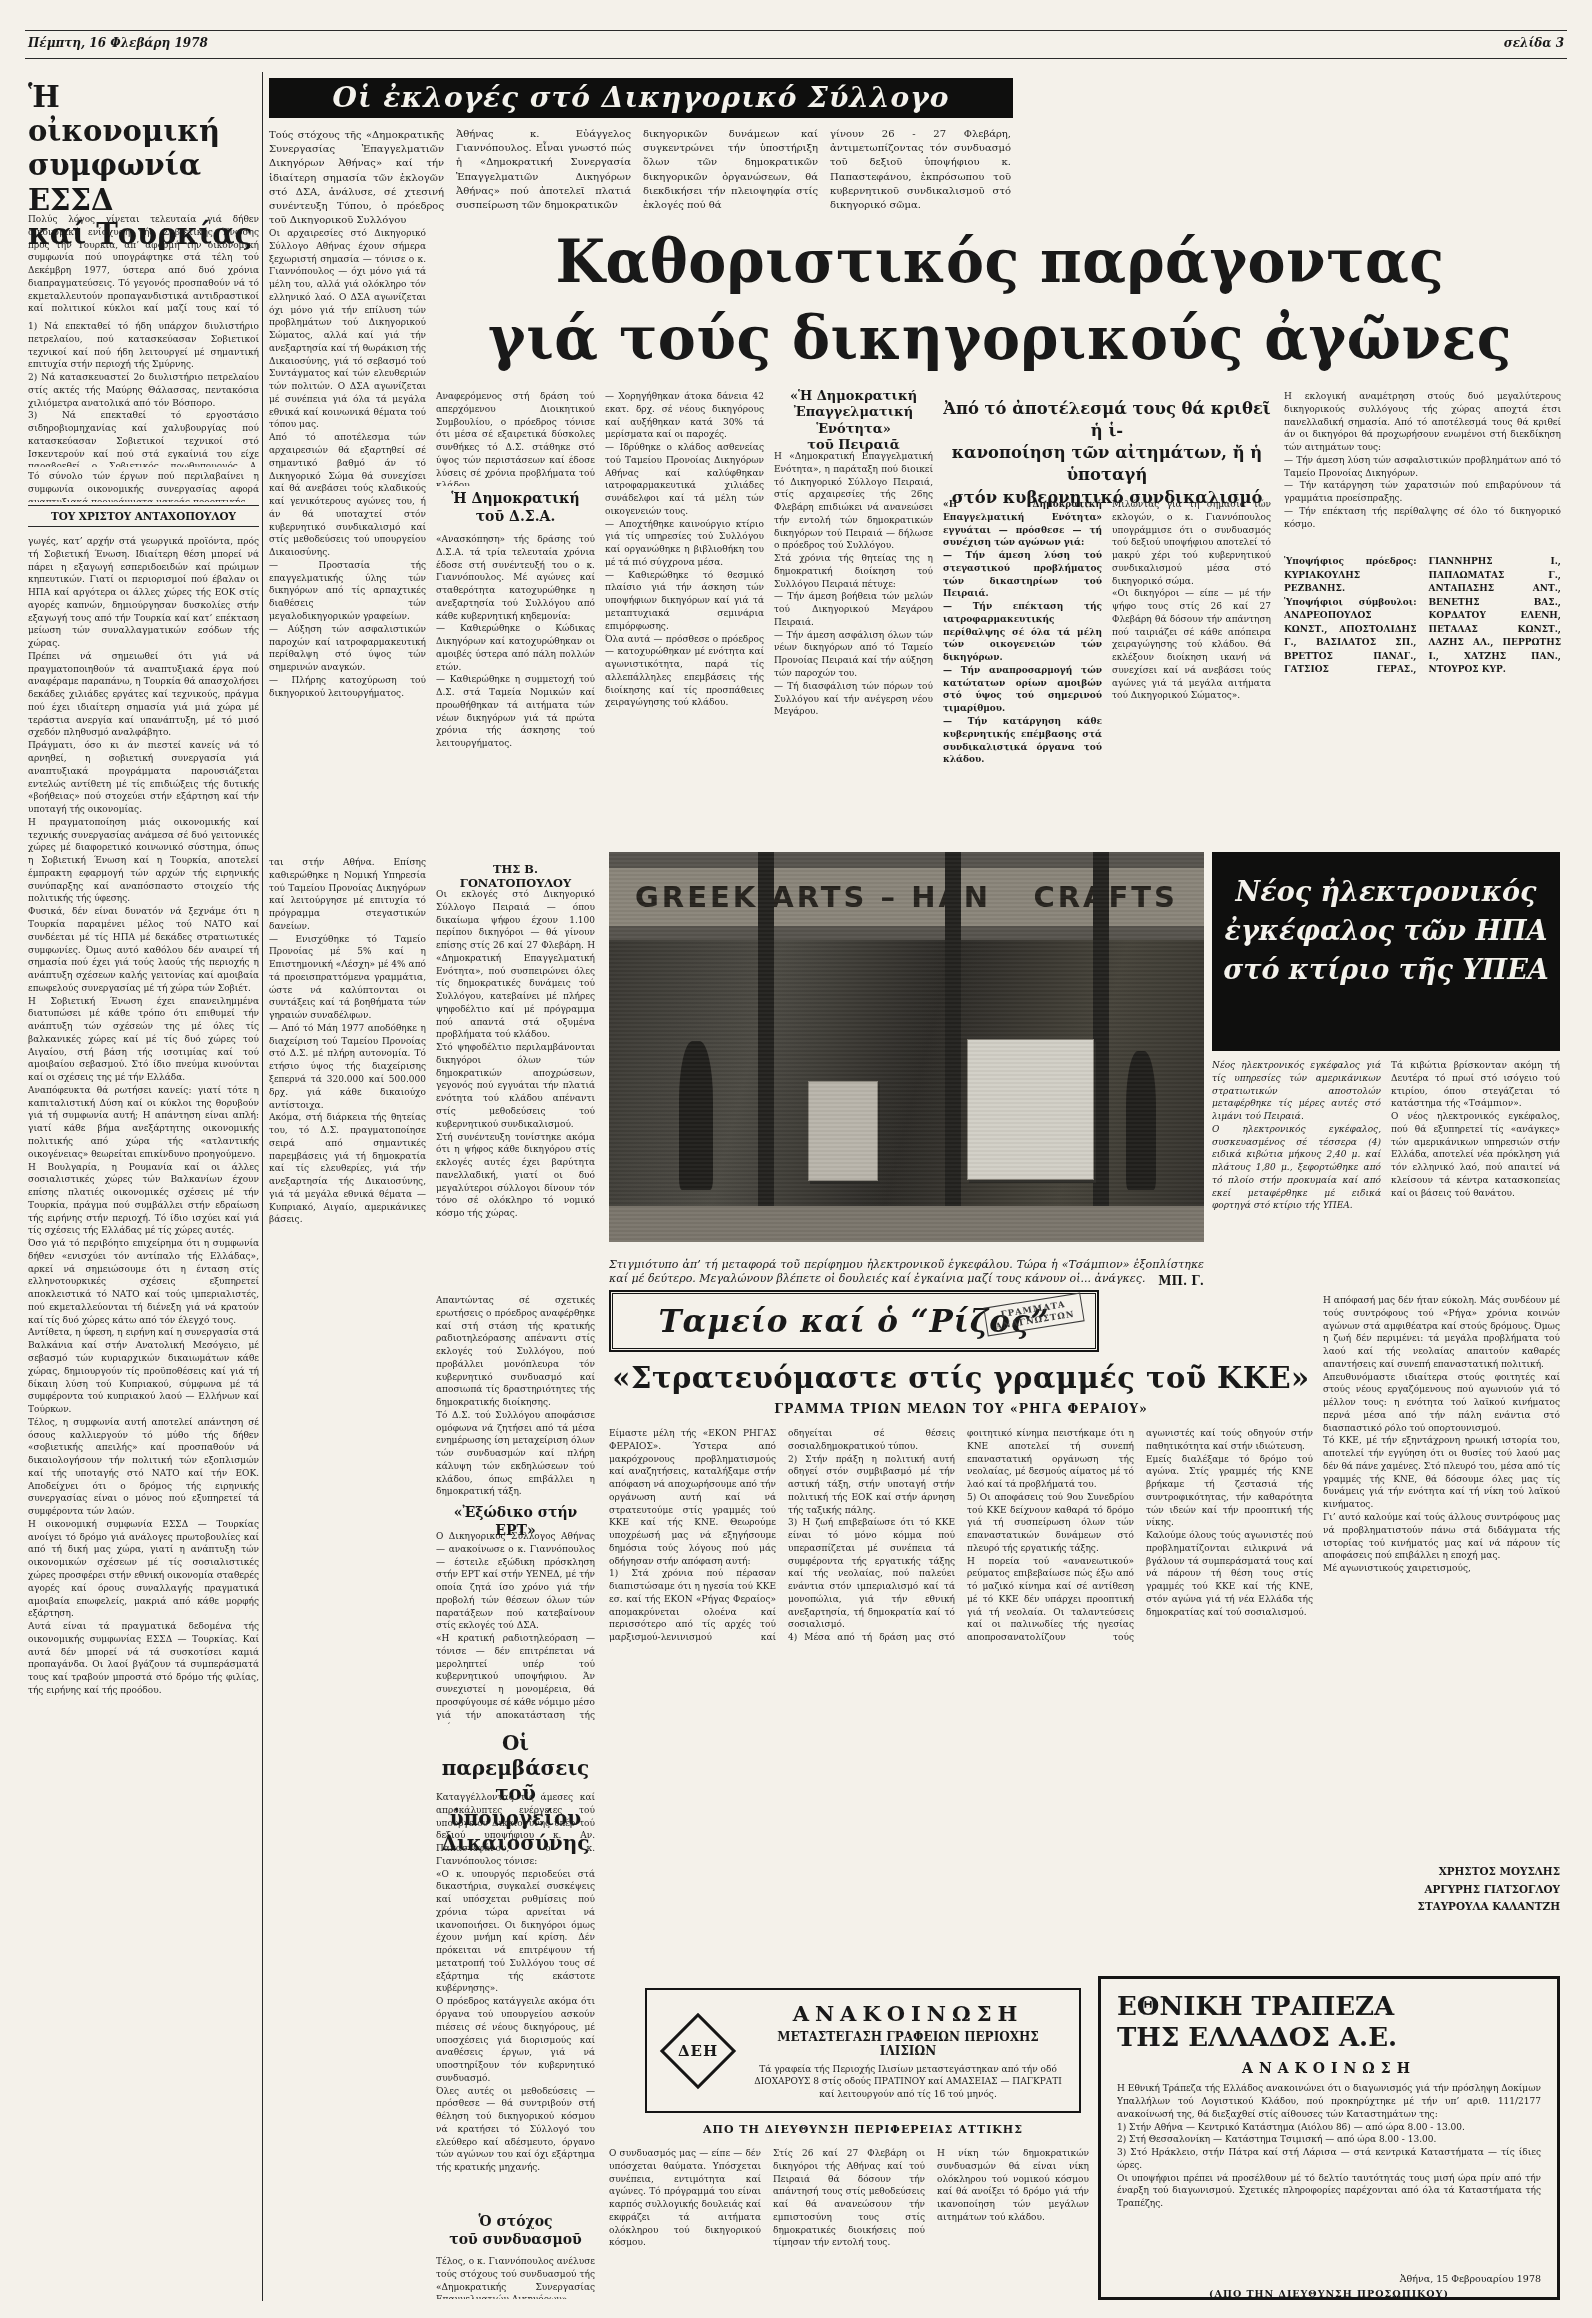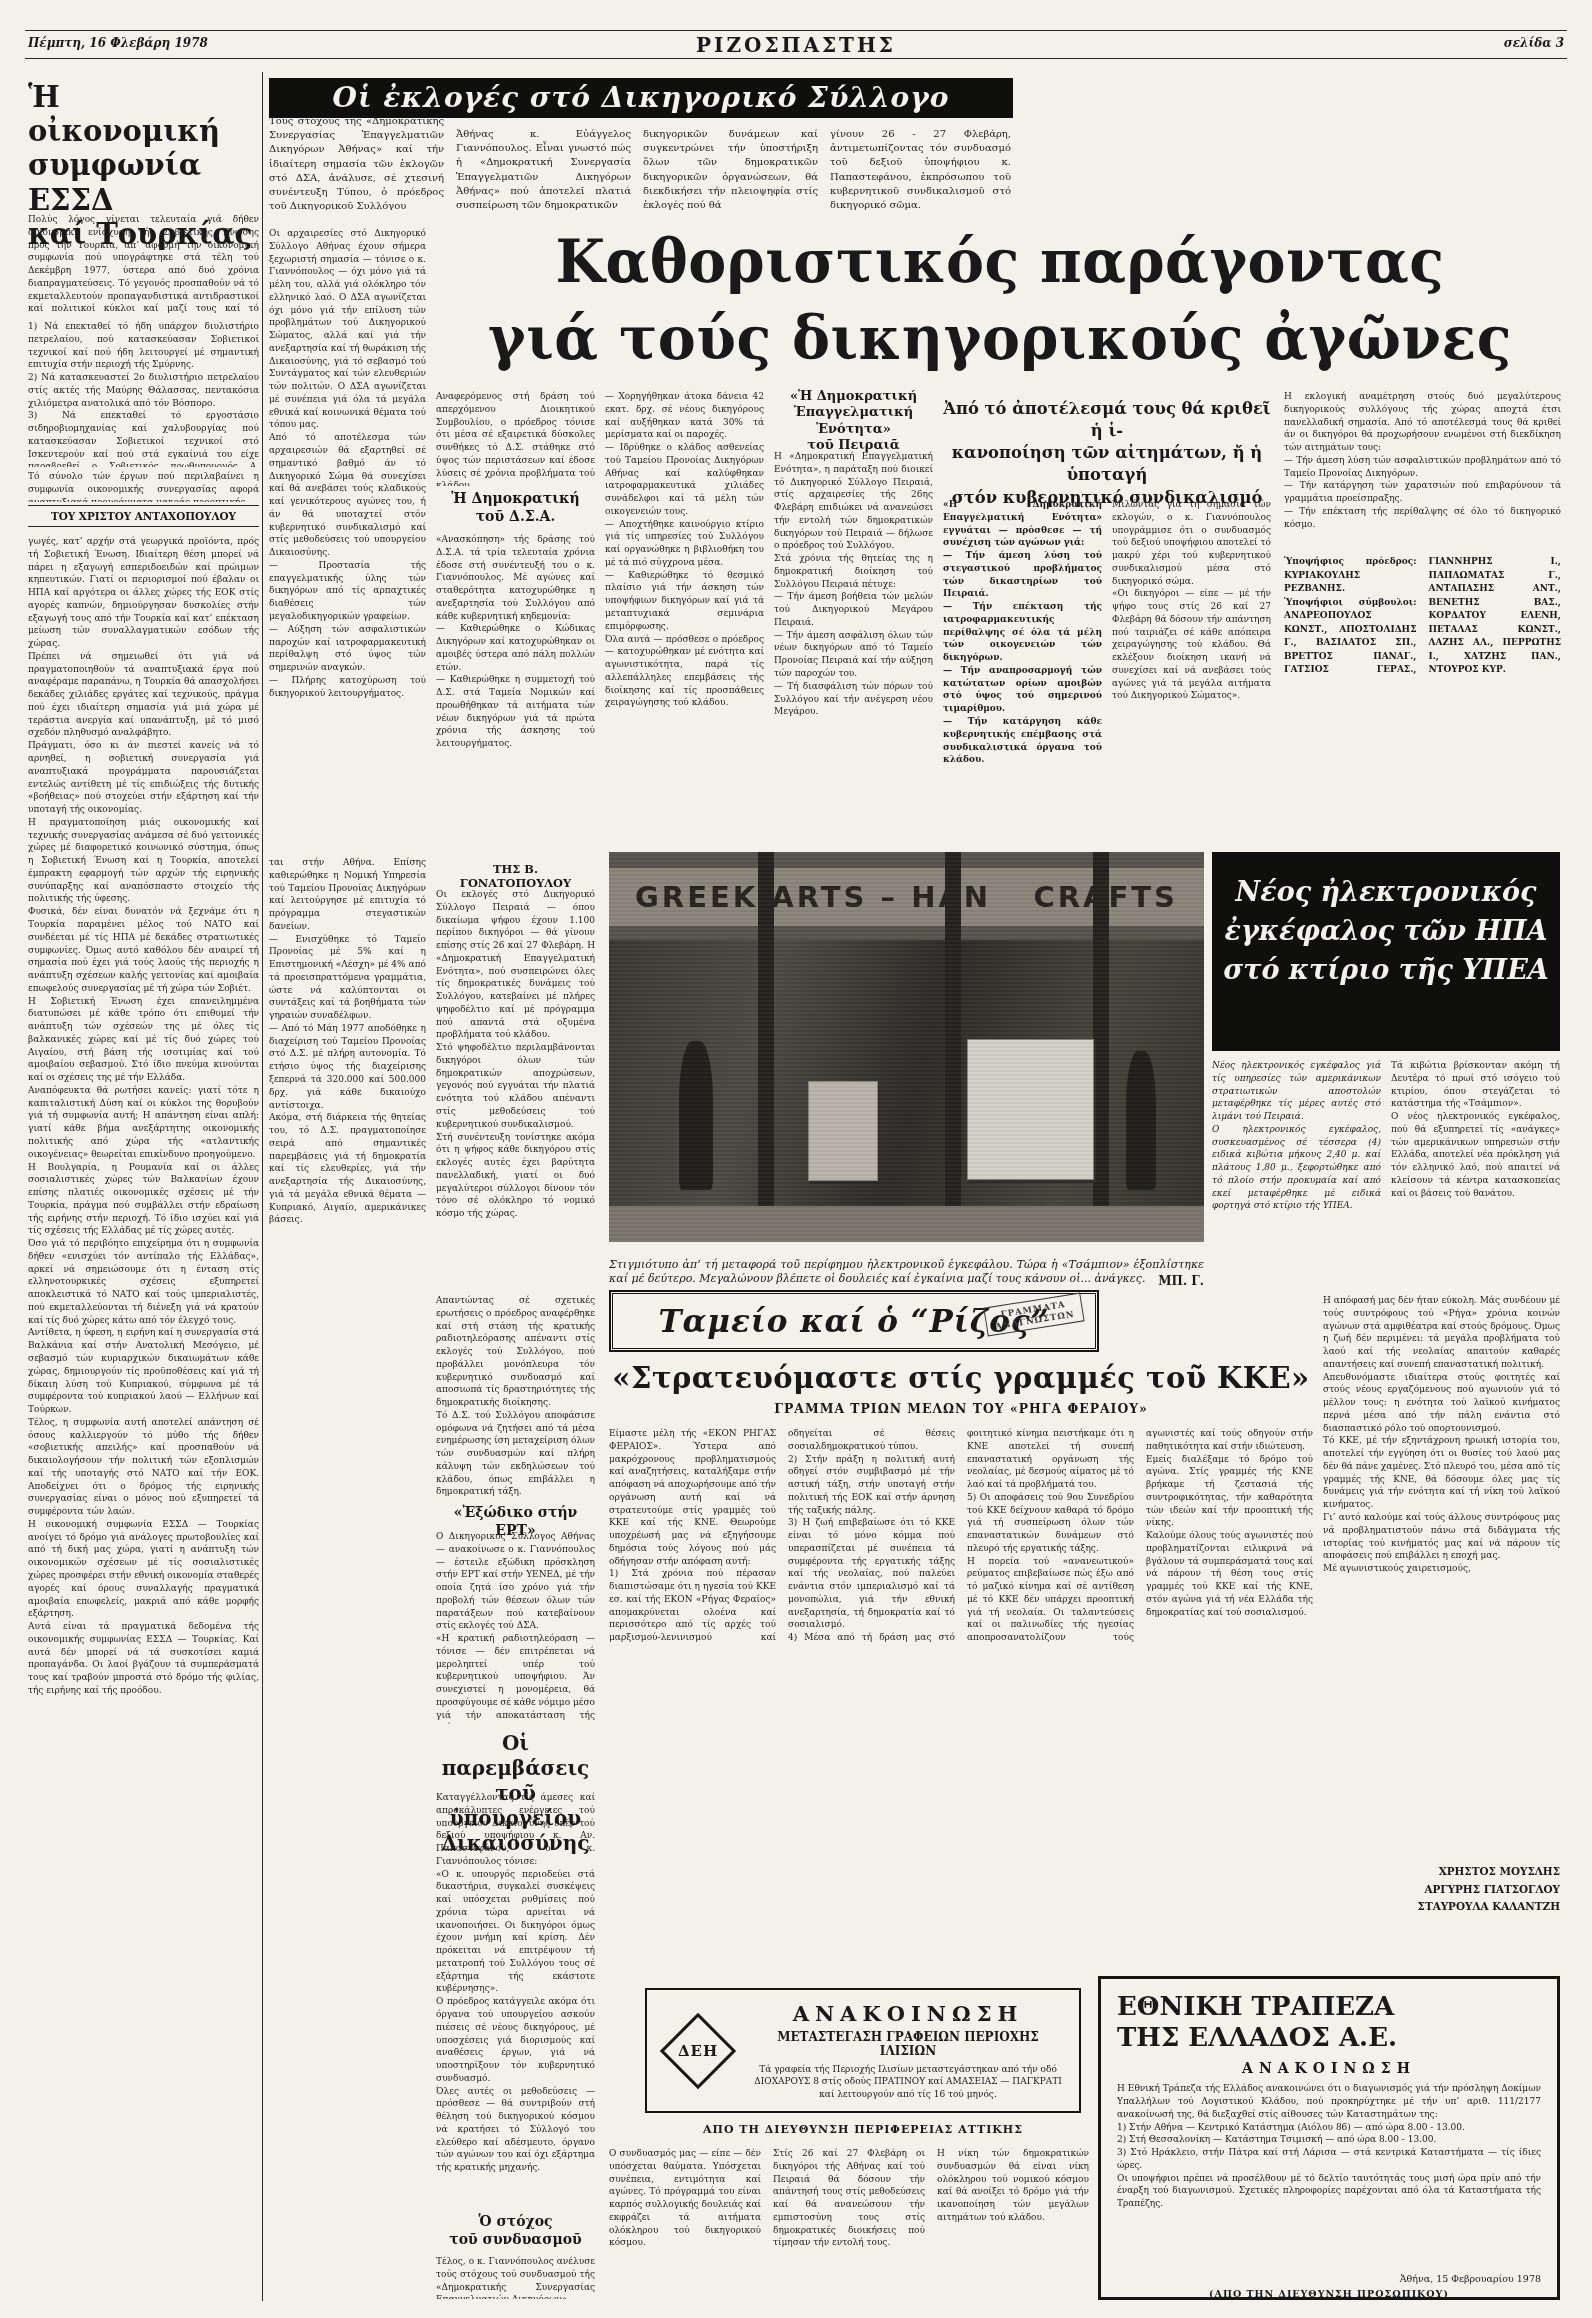--- a/index.html
+++ b/index.html
@@ -86,21 +86,20 @@
   .cols4 { column-count:4; column-gap:12px; }
 </style>
 </head>
 <body>
 
 <div class="page">
 
   <div class="abs rule" style="left:25px;top:30px;width:1542px;height:1px;"></div>
   <div class="abs rule" style="left:25px;top:58px;width:1542px;height:1px;"></div>
   <div class="abs bold it" style="left:28px;top:36px;font-size:12px;">Πέμπτη, 16 Φλεβάρη 1978</div>
-  <div class="abs masthead ctr" style="left:0;right:0;top:33px;">ΡΙΖΟΣΠΑΣΤΗΣ</div>
   <div class="abs bold it" style="right:28px;top:36px;font-size:12px;">σελίδα 3</div>
 
   <div class="abs rule" style="left:262px;top:72px;width:1px;height:2229px;"></div>
 
   <div class="abs left-title" style="left:28px;top:80px;width:231px;">Ἡ οἰκονομική
 συμφωνία ΕΣΣΔ
 καί Τουρκίας</div>
   <div class="abs body-txt colbox" style="left:28px;top:213px;width:231px;height:103px;">Πολύς λόγος γίνεται τελευταία γιά δήθεν οικονομική ενίσχυση τής Σοβιετικής Ένωσης πρός τήν Τουρκία, απ’ αφορμή τήν οικονομική συμφωνία πού υπογράφτηκε στά τέλη τού Δεκέμβρη 1977, ύστερα από δυό χρόνια διαπραγματεύσεις. Τό γεγονός προσπαθούν νά τό εκμεταλλευτούν προπαγανδιστικά αντιδραστικοί καί πολιτικοί κύκλοι καί μαζί τους καί τό ΠΑΣΟΚ. Αξίζει νά φωτιστεί τό πραγματικό περιεχόμενο τής συμφωνίας γιά νά αποκαλυφθεί καί η σκοπιμότητα τής εκστρατείας αυτής.
 Η συμφωνία αυτή δέν αφορά ελεύθερη δανειοδότηση πρός τήν Τουρκία, ούτε απεριόριστη χρηματική βοήθεια. Αφορά συγκεκριμένα αναπτυξιακά έργα πού εκτείνονται σέ 10 χρόνια καί καλύπτονται μέ συνολικό ποσό από 15 δισ. δραχμές. Τό αντικείμενο τής οικονομικής αυτής συνεργασίας περιλαβαίνει τά παρακάτω:</div>
   <div class="abs body-txt colbox" style="left:28px;top:320px;width:231px;height:147px;">1) Νά επεκταθεί τό ήδη υπάρχον διυλιστήριο πετρελαίου, πού κατασκεύασαν Σοβιετικοί τεχνικοί καί πού ήδη λειτουργεί μέ σημαντική επιτυχία στήν περιοχή τής Σμύρνης.
@@ -119,21 +118,21 @@
 Αναπόφευκτα θά ρωτήσει κανείς: γιατί τότε η καπιταλιστική Δύση καί οι κύκλοι της θορυβούν γιά τή συμφωνία αυτή; Η απάντηση είναι απλή: γιατί κάθε βήμα ανεξάρτητης οικονομικής πολιτικής από χώρα τής «ατλαντικής οικογένειας» θεωρείται επικίνδυνο προηγούμενο.
 Η Βουλγαρία, η Ρουμανία καί οι άλλες σοσιαλιστικές χώρες τών Βαλκανίων έχουν επίσης πλατιές οικονομικές σχέσεις μέ τήν Τουρκία, πράγμα πού συμβάλλει στήν εδραίωση τής ειρήνης στήν περιοχή. Τό ίδιο ισχύει καί γιά τίς σχέσεις τής Ελλάδας μέ τίς χώρες αυτές.
 Όσο γιά τό περιβόητο επιχείρημα ότι η συμφωνία δήθεν «ενισχύει τόν αντίπαλο τής Ελλάδας», αρκεί νά σημειώσουμε ότι η ένταση στίς ελληνοτουρκικές σχέσεις εξυπηρετεί αποκλειστικά τό ΝΑΤΟ καί τούς ιμπεριαλιστές, πού εκμεταλλεύονται τή διένεξη γιά νά κρατούν καί τίς δυό χώρες κάτω από τόν έλεγχό τους.
 Αντίθετα, η ύφεση, η ειρήνη καί η συνεργασία στά Βαλκάνια καί στήν Ανατολική Μεσόγειο, μέ σεβασμό τών κυριαρχικών δικαιωμάτων κάθε χώρας, δημιουργούν τίς προϋποθέσεις καί γιά τή δίκαιη λύση τού Κυπριακού, σύμφωνα μέ τά συμφέροντα τού κυπριακού λαού — Ελλήνων καί Τούρκων.
 Τέλος, η συμφωνία αυτή αποτελεί απάντηση σέ όσους καλλιεργούν τό μύθο τής δήθεν «σοβιετικής απειλής» καί προσπαθούν νά δικαιολογήσουν τήν πολιτική τών εξοπλισμών καί τής υποταγής στό ΝΑΤΟ καί τήν ΕΟΚ. Αποδείχνει ότι ο δρόμος τής ειρηνικής συνεργασίας είναι ο μόνος πού εξυπηρετεί τά συμφέροντα τών λαών.
 Η οικονομική συμφωνία ΕΣΣΔ — Τουρκίας ανοίγει τό δρόμο γιά ανάλογες πρωτοβουλίες καί από τή δική μας χώρα, γιατί η ανάπτυξη τών οικονομικών σχέσεων μέ τίς σοσιαλιστικές χώρες προσφέρει στήν εθνική οικονομία σταθερές αγορές καί όρους συναλλαγής πραγματικά αμοιβαία επωφελείς, μακριά από κάθε μορφής εξάρτηση.
 Αυτά είναι τά πραγματικά δεδομένα τής οικονομικής συμφωνίας ΕΣΣΔ — Τουρκίας. Καί αυτά δέν μπορεί νά τά συσκοτίσει καμιά προπαγάνδα. Οι λαοί βγάζουν τά συμπεράσματά τους καί τραβούν μπροστά στό δρόμο τής φιλίας, τής ειρήνης καί τής προόδου.</div>
 
   <div class="abs banner kicker" style="left:269px;top:78px;width:744px;height:40px;">Οἱ ἐκλογές στό Δικηγορικό Σύλλογο Ἀθήνας</div>
 
-  <div class="abs body-txt colbox" style="left:269px;top:114px;width:175px;height:96px;font-size:10px;">Τούς στόχους τῆς «Δημοκρατικῆς Συνεργασίας Ἐπαγγελματιῶν Δικηγόρων Ἀθήνας» καί τήν ἰδιαίτερη σημασία τῶν ἐκλογῶν στό ΔΣΑ, ἀνάλυσε, σέ χτεσινή συνέντευξη Τύπου, ὁ πρόεδρος τοῦ Δικηγορικοῦ Συλλόγου</div>
+  <div class="abs body-txt colbox" style="left:269px;top:128px;width:175px;height:96px;font-size:10px;">Τούς στόχους τῆς «Δημοκρατικῆς Συνεργασίας Ἐπαγγελματιῶν Δικηγόρων Ἀθήνας» καί τήν ἰδιαίτερη σημασία τῶν ἐκλογῶν στό ΔΣΑ, ἀνάλυσε, σέ χτεσινή συνέντευξη Τύπου, ὁ πρόεδρος τοῦ Δικηγορικοῦ Συλλόγου</div>
   <div class="abs body-txt colbox" style="left:643px;top:127px;width:175px;height:96px;font-size:10px;">δικηγορικῶν δυνάμεων καί συγκεντρώνει τήν ὑποστήριξη ὅλων τῶν δημοκρατικῶν δικηγορικῶν ὀργανώσεων, θά διεκδικήσει τήν πλειοψηφία στίς ἐκλογές πού θά</div>
   <div class="abs body-txt colbox" style="left:456px;top:127px;width:175px;height:96px;font-size:10px;">Ἀθήνας κ. Εὐάγγελος Γιαννόπουλος. Εἶναι γνωστό πώς ἡ «Δημοκρατική Συνεργασία Ἐπαγγελματιῶν Δικηγόρων Ἀθήνας» πού ἀποτελεῖ πλατιά συσπείρωση τῶν δημοκρατικῶν</div>
   <div class="abs body-txt colbox" style="left:830px;top:127px;width:181px;height:96px;font-size:10px;">γίνουν 26 - 27 Φλεβάρη, ἀντιμετωπίζοντας τόν συνδυασμό τοῦ δεξιοῦ ὑποψήφιου κ. Παπαστεφάνου, ἐκπρόσωπου τοῦ κυβερνητικοῦ συνδικαλισμοῦ στό δικηγορικό σῶμα.</div>
 
   <div class="abs big-headline" style="left:438px;top:223px;width:1124px;height:161px;">Καθοριστικός παράγοντας
 γιά τούς δικηγορικούς ἀγῶνες</div>
 
   <div class="abs body-txt colbox" style="left:269px;top:227px;width:157px;height:621px;">Οι αρχαιρεσίες στό Δικηγορικό Σύλλογο Αθήνας έχουν σήμερα ξεχωριστή σημασία — τόνισε ο κ. Γιαννόπουλος — όχι μόνο γιά τά μέλη του, αλλά γιά ολόκληρο τόν ελληνικό λαό. Ο ΔΣΑ αγωνίζεται όχι μόνο γιά τήν επίλυση τών προβλημάτων τού Δικηγορικού Σώματος, αλλά καί γιά τήν ανεξαρτησία καί τή θωράκιση τής Δικαιοσύνης, γιά τό σεβασμό τού Συντάγματος καί τών ελευθεριών τών πολιτών. Ο ΔΣΑ αγωνίζεται μέ συνέπεια γιά όλα τά μεγάλα εθνικά καί κοινωνικά θέματα τού τόπου μας.
 Από τό αποτέλεσμα τών αρχαιρεσιών θά εξαρτηθεί σέ σημαντικό βαθμό άν τό Δικηγορικό Σώμα θά συνεχίσει καί θά ανεβάσει τούς κλαδικούς καί γενικότερους αγώνες του, ή άν θά υποταχτεί στόν κυβερνητικό συνδικαλισμό καί στίς μεθοδεύσεις τού υπουργείου Δικαιοσύνης.
 — Προστασία τής επαγγελματικής ύλης τών δικηγόρων από τίς αρπαχτικές διαθέσεις τών μεγαλοδικηγορικών γραφείων.

